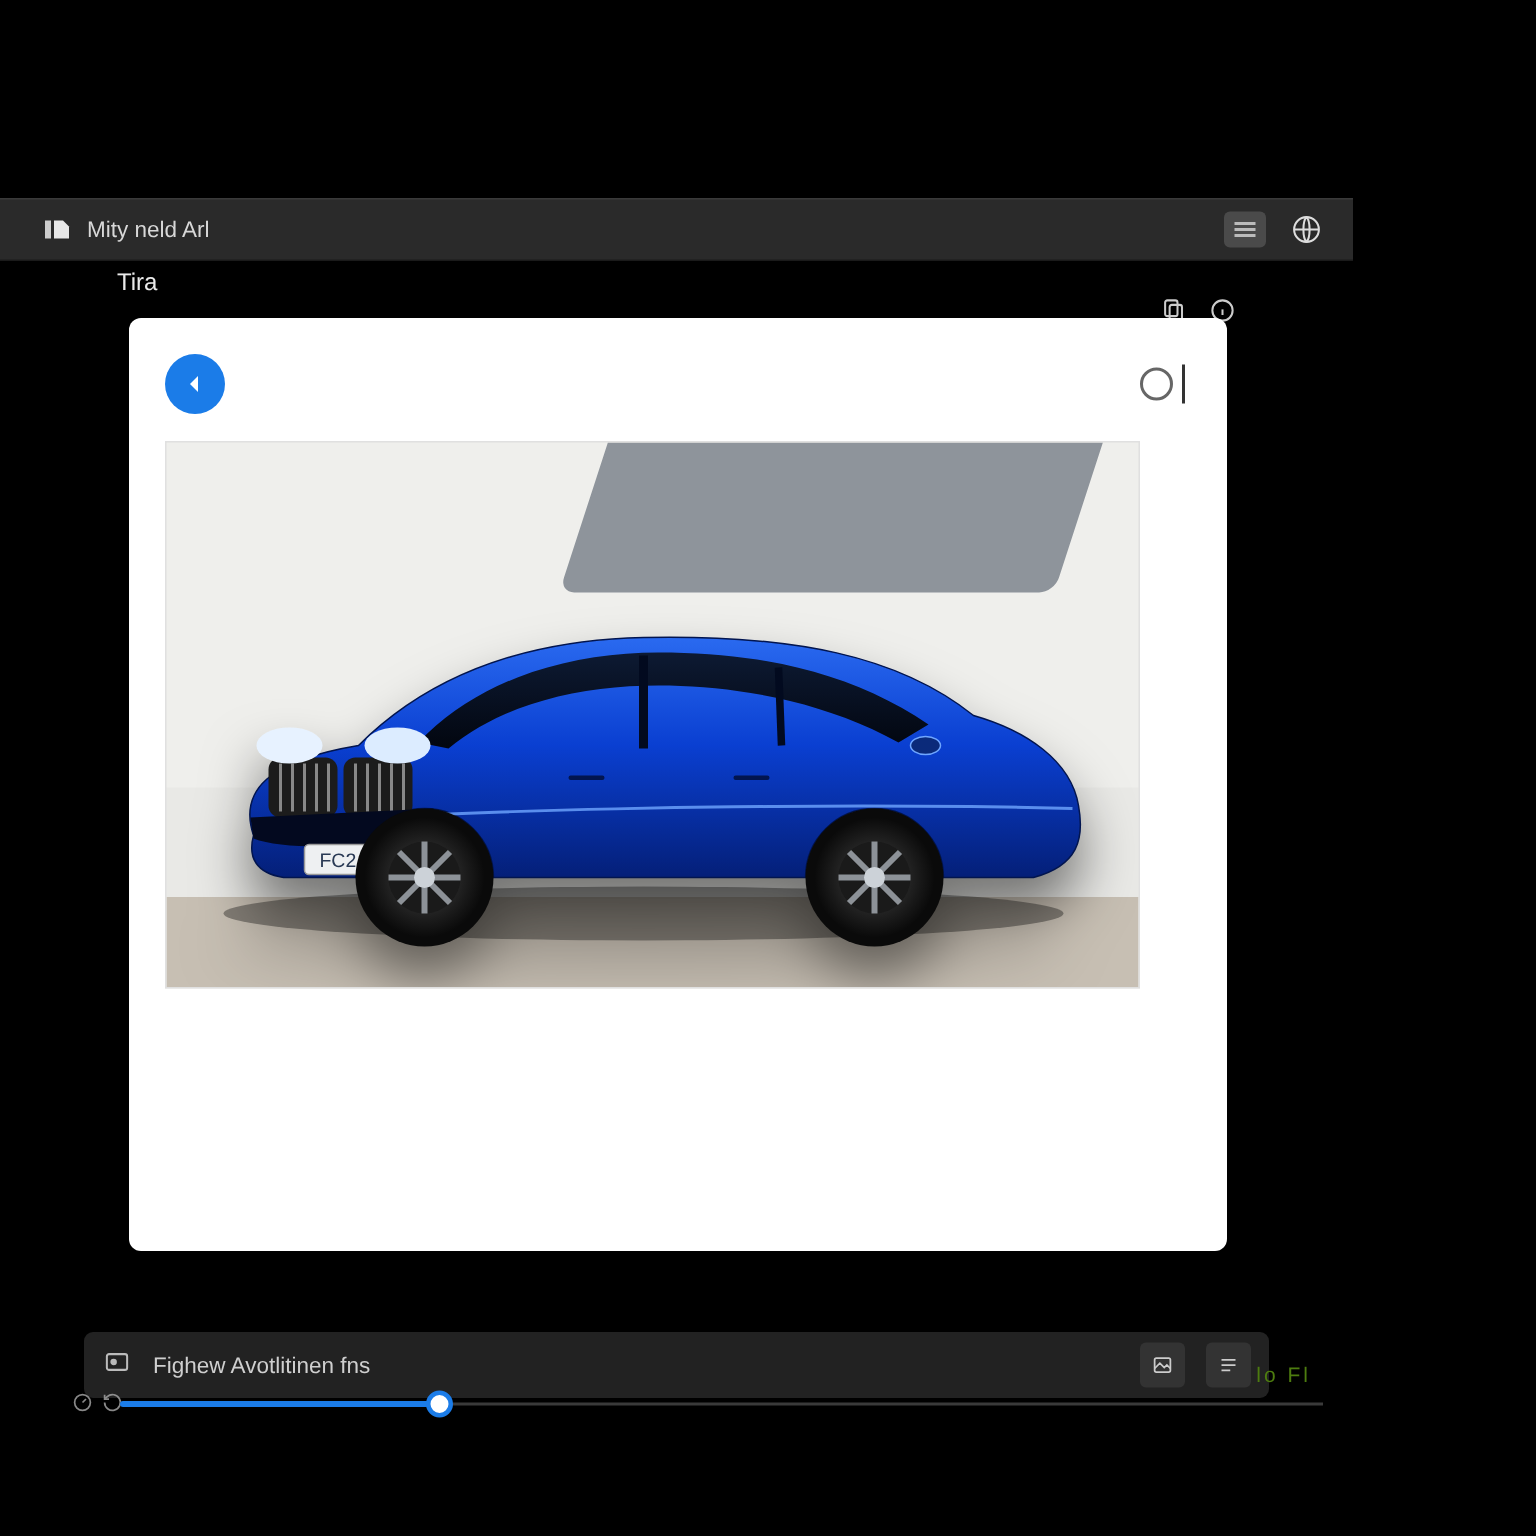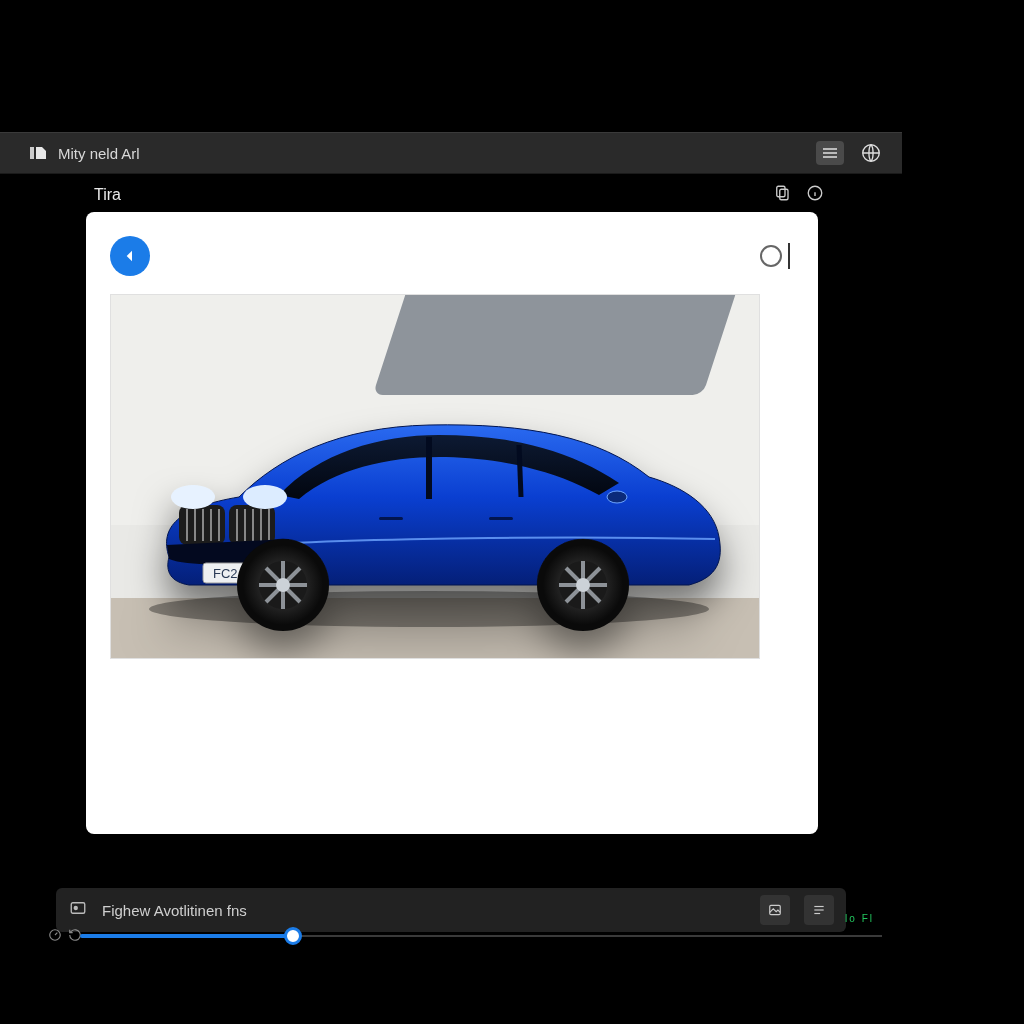--- a/index.html
+++ b/index.html
@@ -16,22 +16,22 @@
   .header-left { display: flex; align-items: center; gap: 10px; font-size: 15px; color: #d8d8d8; }
   .header-left .save-ico { display:flex; align-items:center; gap:2px; }
   .header-right { margin-left: auto; display: flex; align-items: center; gap: 14px; }
   .icon-btn { width: 26px; height: 26px; display:flex; align-items:center; justify-content:center; border-radius:4px; }
   .icon-btn.menu { background:#4a4a4a; width:28px; height:24px; }
   .icon-btn.menu .bars { width:14px; height:10px; display:flex; flex-direction:column; justify-content:space-between; }
   .icon-btn.menu .bars span { height:2px; background:#bbb; }
 
   
   .subheader {
-    position: absolute; left: 90px; right: 74px; top: 180px; height: 30px;
-    display:flex; align-items:center; padding: 0 4px;
+    position: absolute; left: 74px; right: 74px; top: 180px; height: 30px;
+    display:flex; align-items:flex-start; padding: 0 4px; flex-direction: column;
   }
   .subheader-title { font-size: 16px; color:#eaeaea; }
   .subheader-right { margin-left:auto; display:flex; gap:14px; align-items:center; }
 
   
   .card {
     position:absolute; left:86px; right:84px; top:212px; bottom:190px;
     background:#fff; border-radius:8px; color:#222;
     padding: 20px 28px 24px 24px;
   }
@@ -71,21 +71,21 @@
   
   .progress-track {
     position:absolute; left:20px; right:20px; bottom:82px; height:12px;
   }
   .track-bg { position:absolute; left:60px; right:0; top:5px; height:2px; background:#3a3a3a; }
   .track-fill { position:absolute; left:60px; top:4px; height:4px; background:#1b7ce8; border-radius:2px; }
   .thumb { position:absolute; top:-3px; width:18px; height:18px; border-radius:50%; background:#fff; border:3px solid #1b7ce8; }
   .mini-icons { position:absolute; left:28px; top:-2px; display:flex; gap:6px; }
   .mini-icons svg { opacity:.8; }
 
-  .time-right { position:absolute; right:28px; bottom:100px; font-size:10px; color:#22c55e; letter-spacing:2px; }
+  .time-right { position:absolute; right:28px; bottom:100px; font-size:14px; color:#4d7c0f; letter-spacing:2px; }
 
   
   .car-img .floor { position:absolute; left:0; right:0; bottom:0; height:60px; background:#c7bfb3; }
   .car-img .wall { position:absolute; left:0; right:0; top:0; height:230px; background:#efefec; }
   .car-img .opening { position:absolute; top:0; right:40px; width:330px; height:100px; background:#8e949b; transform:skewX(-18deg); border-radius:0 0 10px 10px; }
 
   .car-body {
     position:absolute; left:18px; bottom:26px; width:600px; height:245px;
     filter: drop-shadow(0 22px 18px rgba(0,0,0,.5));
   }

